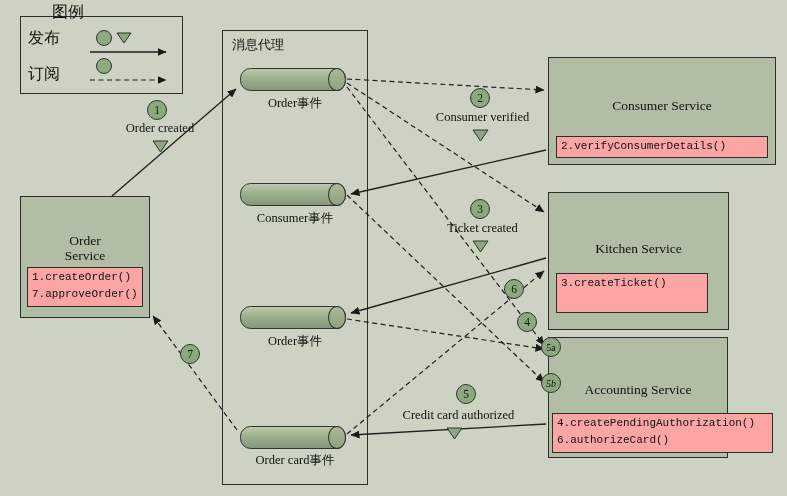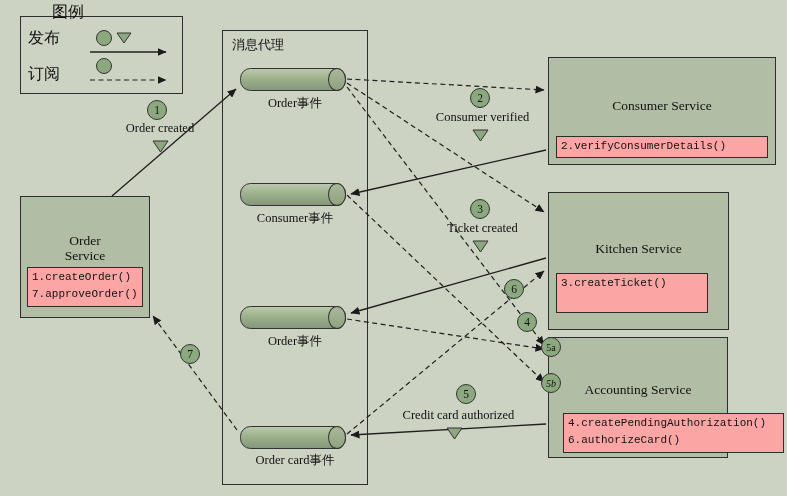--- a/index.html
+++ b/index.html
@@ -92,21 +92,21 @@
 
   <div class="box svc" style="left:548px;top:192px;width:181px;height:138px;padding-left:16px;">
     <div class="svcname" style="top:48px;left:0;">Kitchen Service</div>
     <div class="methods" style="left:7px;top:80px;width:152px;height:40px;">
       <div>3.createTicket()</div>
     </div>
   </div>
 
   <div class="box svc" style="left:548px;top:337px;width:180px;height:121px;">
     <div class="svcname" style="top:44px;left:0;">Accounting Service</div>
-    <div class="methods" style="left:14px;top:75px;width:221px;height:40px;">
+    <div class="methods" style="left:3px;top:75px;width:221px;height:40px;">
       <div>4.createPendingAuthorization()</div>
       <div>6.authorizeCard()</div>
     </div>
   </div>
 
   <svg class="arrows" width="787" height="496">
     <defs>
       <marker id="arw" markerWidth="10" markerHeight="8" refX="8.5" refY="4" orient="auto" markerUnits="userSpaceOnUse">
         <path d="M0,0 L9,4 L0,8 z" fill="#1a1a1a"></path>
       </marker>

